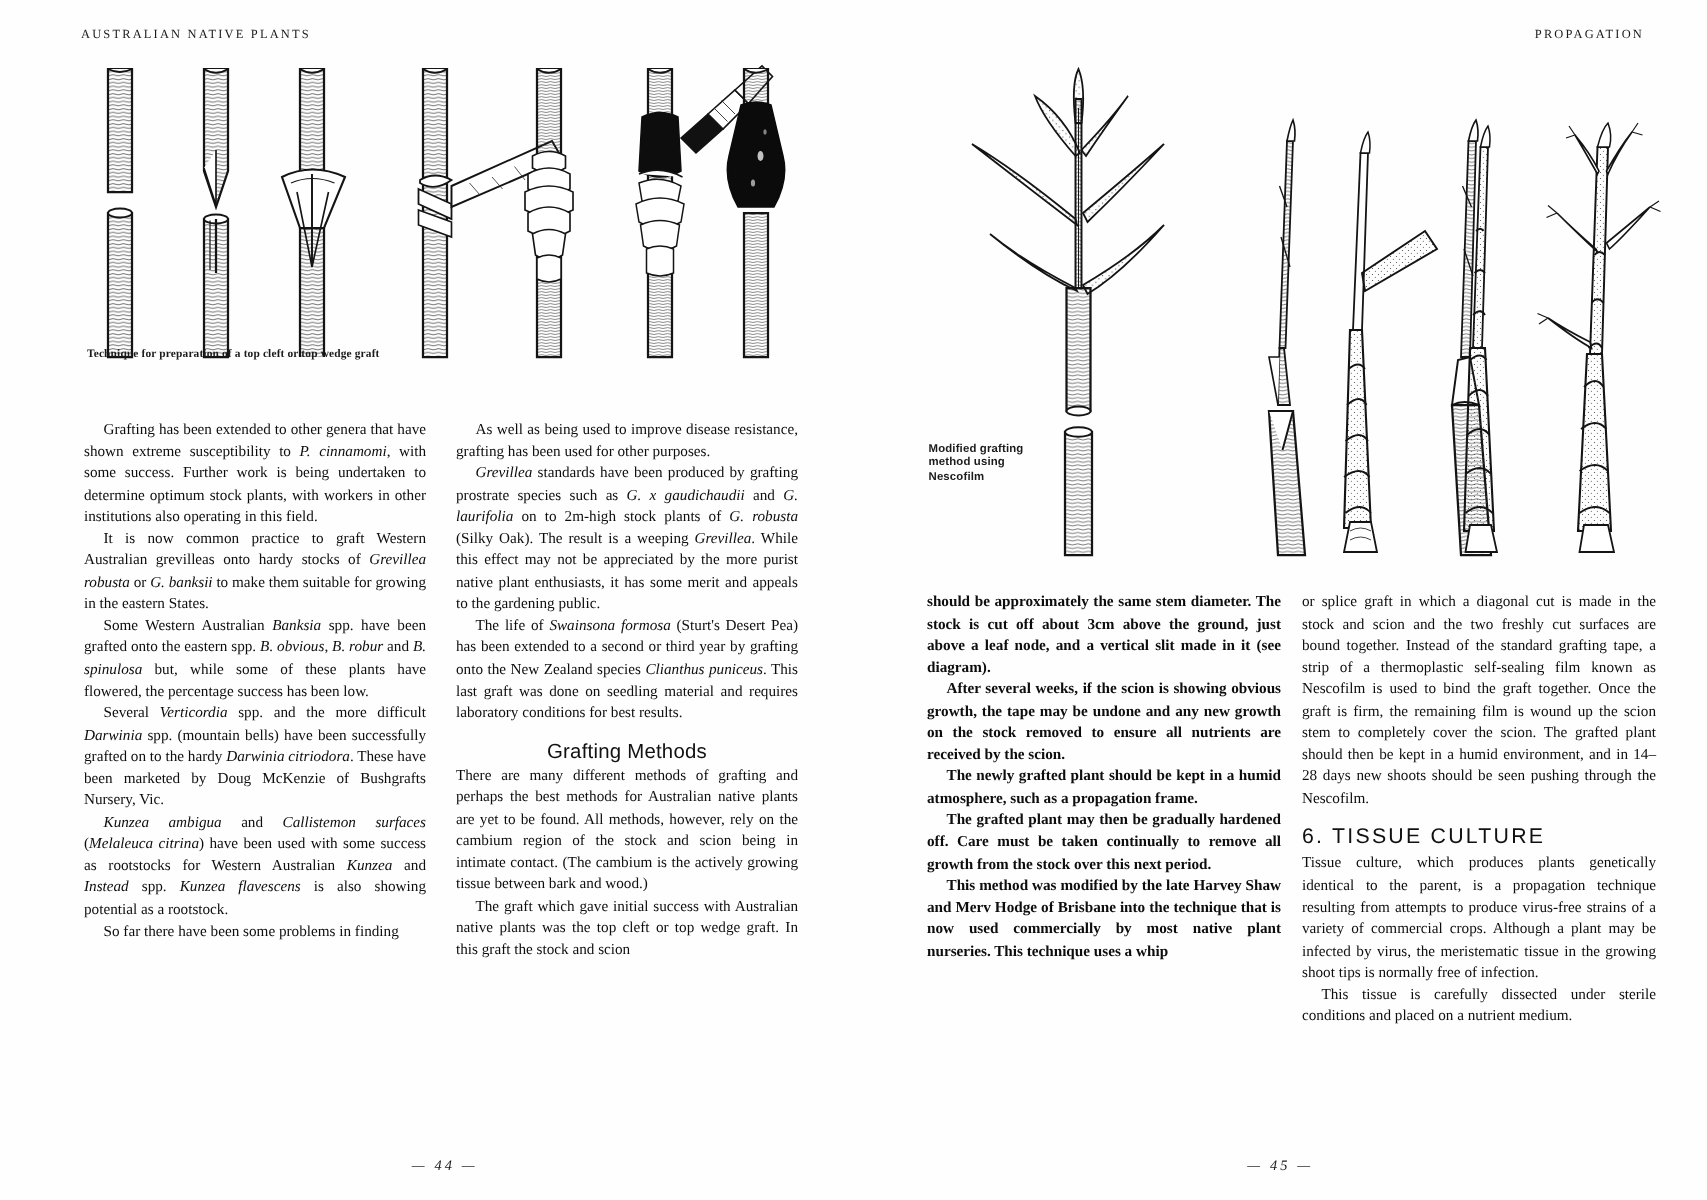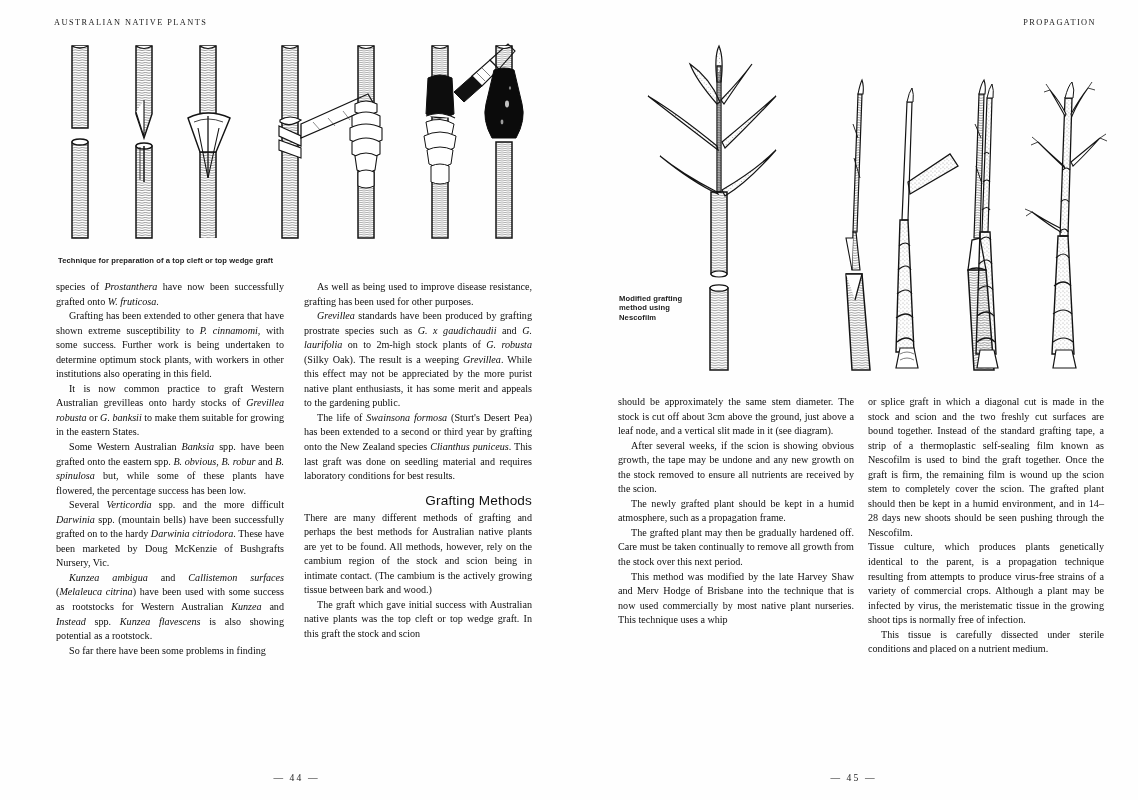--- a/index.html
+++ b/index.html
@@ -59,40 +59,41 @@
   .col i,.col em{font-style:italic;}
 
   .subhead{
     font-family:"Liberation Sans", sans-serif;
     font-size:13.6px;
     line-height:16px;
     font-weight:400;
     letter-spacing:.15px;
     margin:9px 0 2px 0;
     color:#111;
-    text-align:right;
+    text-align:center;
   }
   .secthead{
     font-family:"Liberation Sans", sans-serif;
     font-size:14.2px;
     line-height:17px;
     font-weight:400;
     letter-spacing:1.5px;
     margin:10px 0 2px 0;
     color:#111;
     text-align:left;
   }
 
   
   .folio{
     position:absolute;bottom:17px;
     width:100%;text-align:center;
     font-family:"Liberation Serif", serif;
     font-size:9.6px;letter-spacing:2.1px;
     color:#1a1a1a;
+    font-style:italic;
   }
 </style>
 </head>
 <body>
 
 <div class="spread">
 
   <div class="page page-left">
 
     <div class="runhead runhead-left">Australian Native Plants</div>
@@ -188,25 +189,24 @@
           <path d="M438 4 L454 4 L454 30 L438 30 Z" fill="url(#barkfine)" stroke="#141414" stroke-width="1.5"></path>
           <path d="M438 4 Q446 9 454 4" fill="#fff" stroke="#141414" stroke-width="1.2"></path>
           <path d="M436 28 Q446 24 456 28 L464 62 Q468 78 458 96 L434 96 Q424 78 428 62 Z" fill="#0b0b0b" stroke="#0b0b0b" stroke-width="1"></path>
           <ellipse cx="449" cy="62" rx="2" ry="3.4" fill="#fff" opacity=".75"></ellipse>
           <ellipse cx="444" cy="80" rx="1.4" ry="2.4" fill="#fff" opacity=".6"></ellipse>
           <ellipse cx="452" cy="46" rx="1.1" ry="1.8" fill="#fff" opacity=".5"></ellipse>
         </g>
       </svg>
     </div>
 
-    <div class="fig-caption" style="left:46px;top:256px;width:300px;">Technique for preparation of a top cleft or top wedge graft</div>
+    <div class="fig-caption" style="left:46px;top:231px;width:300px;font-family:Liberation Serif, serif;">Technique for preparation of a top cleft or top wedge graft</div>
 
     <div class="col" style="left:44px;top:280px;width:228px;">
       <div>
-          <p class="">species of <i>Prostanthera</i> have now been successfully grafted onto <i>W. fruticosa</i>.</p>
           <p class="ind">Grafting has been extended to other genera that have shown extreme susceptibility to <i>P. cinnamomi</i>, with some success. Further work is being undertaken to determine optimum stock plants, with workers in other institutions also operating in this field.</p>
           <p class="ind">It is now common practice to graft Western Australian grevilleas onto hardy stocks of <i>Grevillea robusta</i> or <i>G. banksii</i> to make them suitable for growing in the eastern States.</p>
           <p class="ind">Some Western Australian <i>Banksia</i> spp. have been grafted onto the eastern spp. <i>B. obvious</i>, <i>B. robur</i> and <i>B. spinulosa</i> but, while some of these plants have flowered, the percentage success has been low.</p>
           <p class="ind">Several <i>Verticordia</i> spp. and the more difficult <i>Darwinia</i> spp. (mountain bells) have been successfully grafted on to the hardy <i>Darwinia citriodora</i>. These have been marketed by Doug McKenzie of Bushgrafts Nursery, Vic.</p>
           <p class="ind"><i>Kunzea ambigua</i> and <i>Callistemon surfaces</i> (<i>Melaleuca citrina</i>) have been used with some success as rootstocks for Western Australian <i>Kunzea</i> and <i>Instead</i> spp. <i>Kunzea flavescens</i> is also showing potential as a rootstock.</p>
           <p class="ind">So far there have been some problems in finding</p>
         </div>
     </div>
 
     <div class="col" style="left:292px;top:280px;width:228px;">
@@ -359,34 +359,35 @@
         </g>
       </svg>
     </div>
 
     <div class="fig-caption" style="left:50px;top:294px;width:76px;">
       <span>Modified grafting</span><br>
       <span>method using</span><br>
       <span>Nescofilm</span>
     </div>
 
-    <div class="col" style="left:49px;top:395px;width:236px;">
+    <div class="col" style="left:49px;top:395px;width:236px;font-weight:bold;">
       <div>
           <p class="">should be approximately the same stem diameter. The stock is cut off about 3cm above the ground, just above a leaf node, and a vertical slit made in it (see diagram).</p>
           <p class="ind">After several weeks, if the scion is showing obvious growth, the tape may be undone and any new growth on the stock removed to ensure all nutrients are received by the scion.</p>
           <p class="ind">The newly grafted plant should be kept in a humid atmosphere, such as a propagation frame.</p>
           <p class="ind">The grafted plant may then be gradually hardened off. Care must be taken continually to remove all growth from the stock over this next period.</p>
           <p class="ind">This method was modified by the late Harvey Shaw and Merv Hodge of Brisbane into the technique that is now used commercially by most native plant nurseries. This technique uses a whip</p>
         </div>
     </div>
 
     <div class="col" style="left:299px;top:395px;width:236px;">
       <div>
           <p class="">or splice graft in which a diagonal cut is made in the stock and scion and the two freshly cut surfaces are bound together. Instead of the standard grafting tape, a strip of a thermoplastic self-sealing film known as Nescofilm is used to bind the graft together. Once the graft is firm, the remaining film is wound up the scion stem to completely cover the scion. The grafted plant should then be kept in a humid environment, and in 14–28 days new shoots should be seen pushing through the Nescofilm.</p>
         </div>
+      <div class="secthead">6. TISSUE CULTURE</div>
       <div>
           <p class="">Tissue culture, which produces plants genetically identical to the parent, is a propagation technique resulting from attempts to produce virus-free strains of a variety of commercial crops. Although a plant may be infected by virus, the meristematic tissue in the growing shoot tips is normally free of infection.</p>
           <p class="ind">This tissue is carefully dissected under sterile conditions and placed on a nutrient medium.</p>
         </div>
     </div>
 
     <div class="folio">— 45 —</div>
   </div>
 
 </div>

